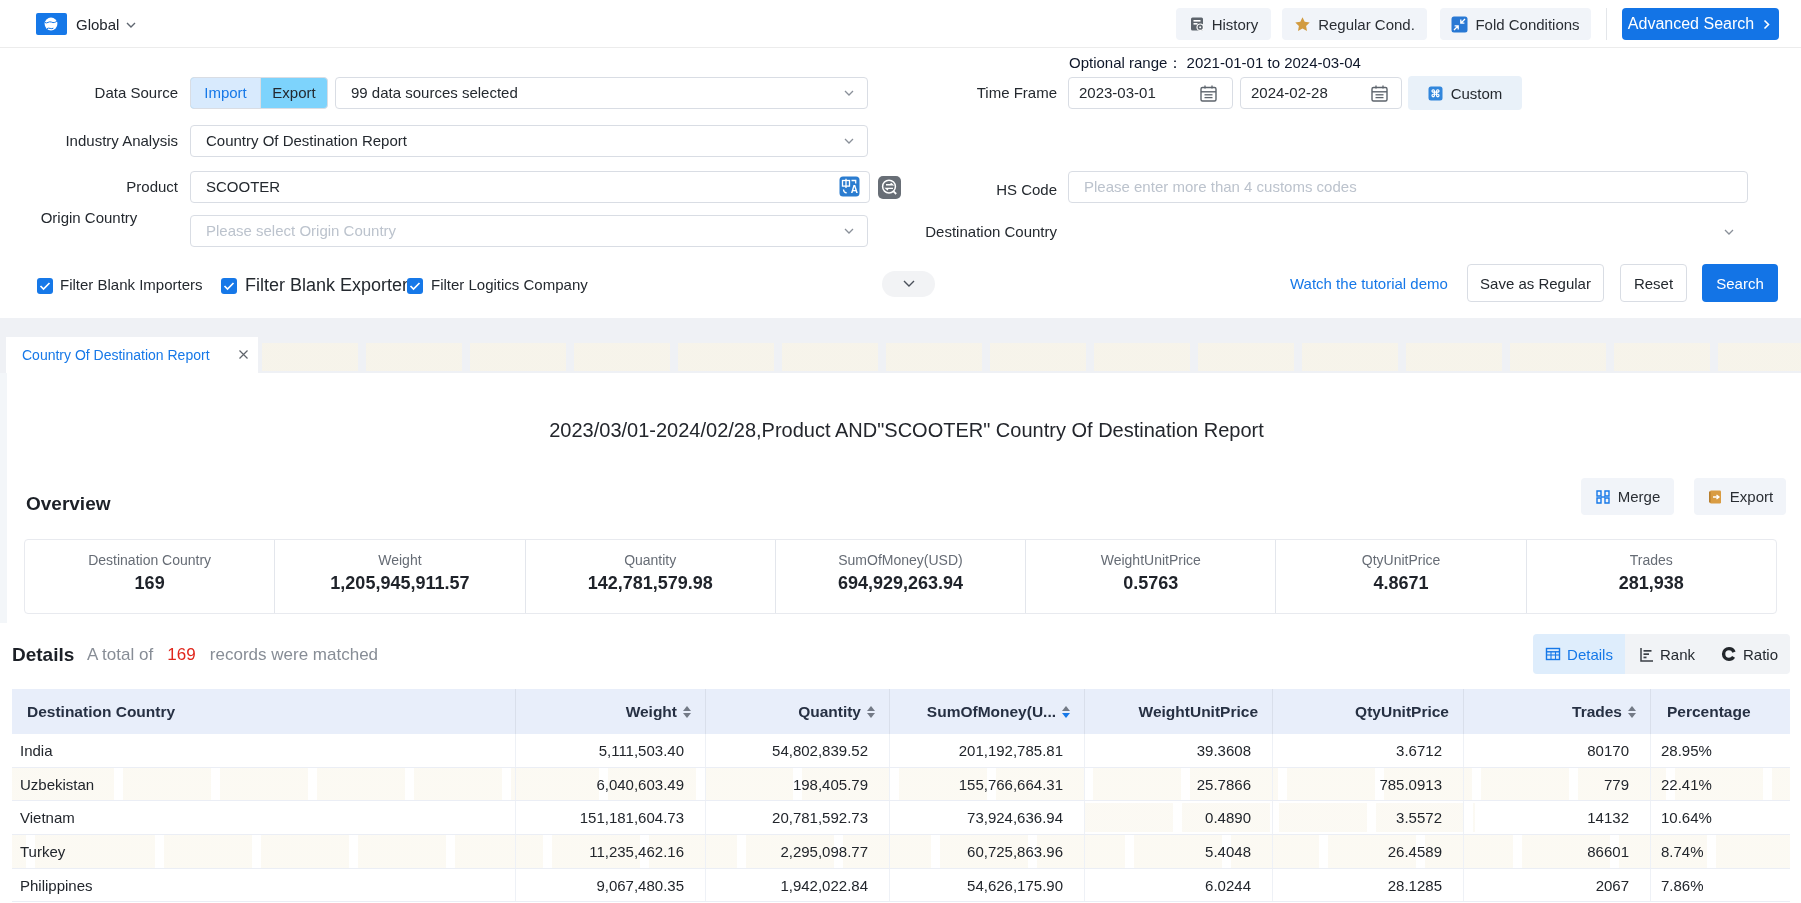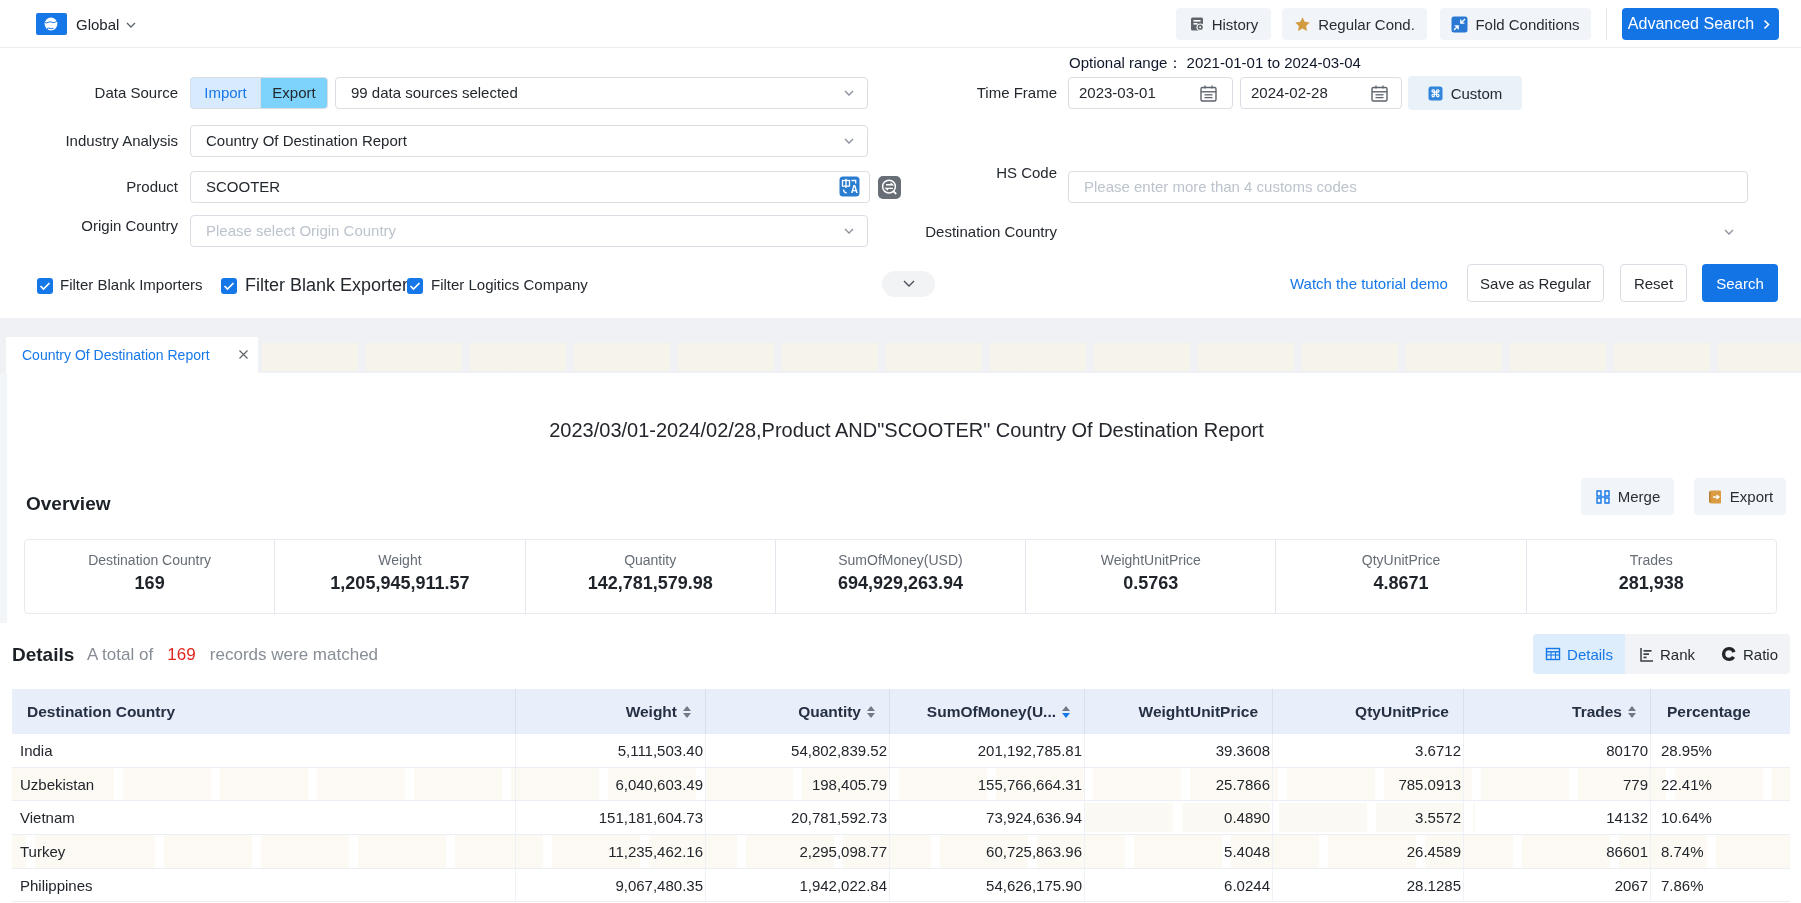--- a/index.html
+++ b/index.html
@@ -17,21 +17,21 @@
 .sb { border-left:1px solid #e3e6ec; }
 .sl { margin-top:12px; font-size:14px; color:#666c75; }
 .sv { margin-top:5px; font-size:18px; font-weight:bold; color:#1f232a; }
 .thead { display:flex; height:45px; background:#e8eefa; }
 .th { display:flex; align-items:center; justify-content:flex-end; padding-right:14px;
   font-size:15.5px; font-weight:bold; color:#263043; border-right:1px solid #d9dfeb; }
 .carets { display:inline-flex; flex-direction:column; margin-left:6px; gap:2px; }
 .cu { width:0; height:0; border-left:4px solid transparent; border-right:4px solid transparent; border-bottom:5px solid #737a86; }
 .cd { width:0; height:0; border-left:4px solid transparent; border-right:4px solid transparent; border-top:5px solid #737a86; }
 .trow { display:flex; height:33.7px; border-bottom:1px solid #ebeef5; position:relative; }
-.td { display:flex; align-items:center; justify-content:flex-end; padding-right:2px;
+.td { display:flex; align-items:center; justify-content:flex-end; padding-right:21px;
   font-size:15px; color:#22262c; border-right:1px solid #eef1f6; }
 .trow .td:nth-child(1){ width:504px; }
 .trow .td:nth-child(2){ width:190px; }
 .trow .td:nth-child(3){ width:184px; }
 .trow .td:nth-child(4){ width:195px; }
 .trow .td:nth-child(5){ width:188px; }
 .trow .td:nth-child(6){ width:191px; }
 .trow .td:nth-child(7){ width:187px; }
 .trow .td:nth-child(8){ width:139px; border-right:none; }
 .c1 { justify-content:flex-start; padding-left:8px; }
@@ -115,21 +115,21 @@
     <path d="M12.5 4.5h4.2v3" fill="none" stroke="#fff" stroke-width="1.3"></path>
   </svg>
   <div class="abs" style="left:878px;top:176px;width:23px;height:23px;background:#686e76;border-radius:5px;">
     <svg width="23" height="23" viewBox="0 0 23 23">
       <circle cx="11" cy="10.6" r="6.4" fill="none" stroke="#fff" stroke-width="1.5"></circle>
       <path d="M8 8.8h6.5l-1.8-1.6M15 12.4H8.2l1.8 1.6" fill="none" stroke="#fff" stroke-width="1.4"></path>
       <line x1="15.6" y1="15.4" x2="18.2" y2="18" stroke="#fff" stroke-width="1.8"></line>
     </svg>
   </div>
 
-  <div class="lbl" style="left:0;top:210px;width:178px;">Origin Country</div>
+  <div class="lbl" style="left:0;top:202px;width:178px;text-align:center;">Origin Country</div>
   <div class="inp ph" style="left:190px;top:215px;width:678px;height:32px;">Please select Origin Country</div>
   <svg class="chev" style="left:842px;top:224px;" viewBox="0 0 14 14">
       <path d="M3 5l4 4 4-4" fill="none" stroke="#8a9099" stroke-width="1.3"></path>
     </svg>
 
   <div class="abs" style="left:1069px;top:55px;font-size:15px;color:#0f172a;line-height:16px;">Optional range：&nbsp;2021-01-01 to 2024-03-04</div>
   <div class="lbl" style="left:879px;top:77px;width:178px;">Time Frame</div>
   <div class="inp" style="left:1068px;top:77px;width:165px;height:32px;padding-left:10px;">2023-03-01</div>
   <svg class="abs" style="left:1199px;top:84px;" width="19" height="19" viewBox="0 0 19 19">
     <rect x="2" y="3.5" width="15" height="13.5" rx="1.5" fill="none" stroke="#5d646c" stroke-width="1.4"></rect>
@@ -149,21 +149,21 @@
     <line x1="5.5" y1="13.6" x2="13.5" y2="13.6" stroke="#5d646c" stroke-width="1.3"></line>
   </svg>
   <div class="abs" style="left:1408px;top:76px;width:114px;height:34px;background:#e9f1f9;border-radius:4px;display:flex;align-items:center;justify-content:center;gap:8px;font-size:15px;color:#24292f;">
     <svg width="15" height="15" viewBox="0 0 15 15">
       <rect x="0.5" y="0.5" width="14" height="14" rx="2.5" fill="#3186dc"></rect>
       <text x="7.5" y="11" text-anchor="middle" font-size="10" font-weight="bold" fill="#fff" font-family="Liberation Sans">⌘</text>
     </svg>
     <span>Custom</span>
   </div>
 
-  <div class="lbl" style="left:879px;top:157px;width:178px;">HS Code</div>
+  <div class="lbl" style="left:879px;top:174px;width:178px;">HS Code</div>
   <div class="inp ph" style="left:1068px;top:171px;width:680px;height:32px;">Please enter more than 4 customs codes</div>
 
   <div class="lbl" style="left:879px;top:216px;width:178px;">Destination Country</div>
   <svg class="chev" style="left:1722px;top:225px;" viewBox="0 0 14 14">
       <path d="M3 5l4 4 4-4" fill="none" stroke="#8a9099" stroke-width="1.3"></path>
     </svg>
 
   <div class="abs" style="left:37px;top:278px;width:16px;height:16px;background:#1678e8;border-radius:3px;">
     <svg width="16" height="16" viewBox="0 0 16 16">
         <path d="M3.5 8l3 3 6-6" fill="none" stroke="#fff" stroke-width="1.7"></path>

